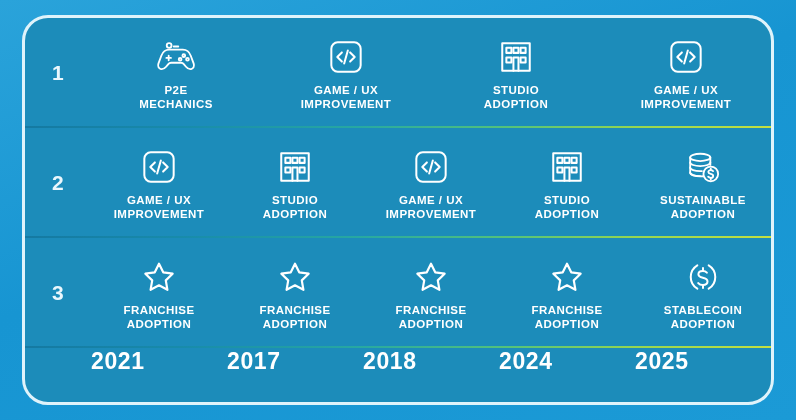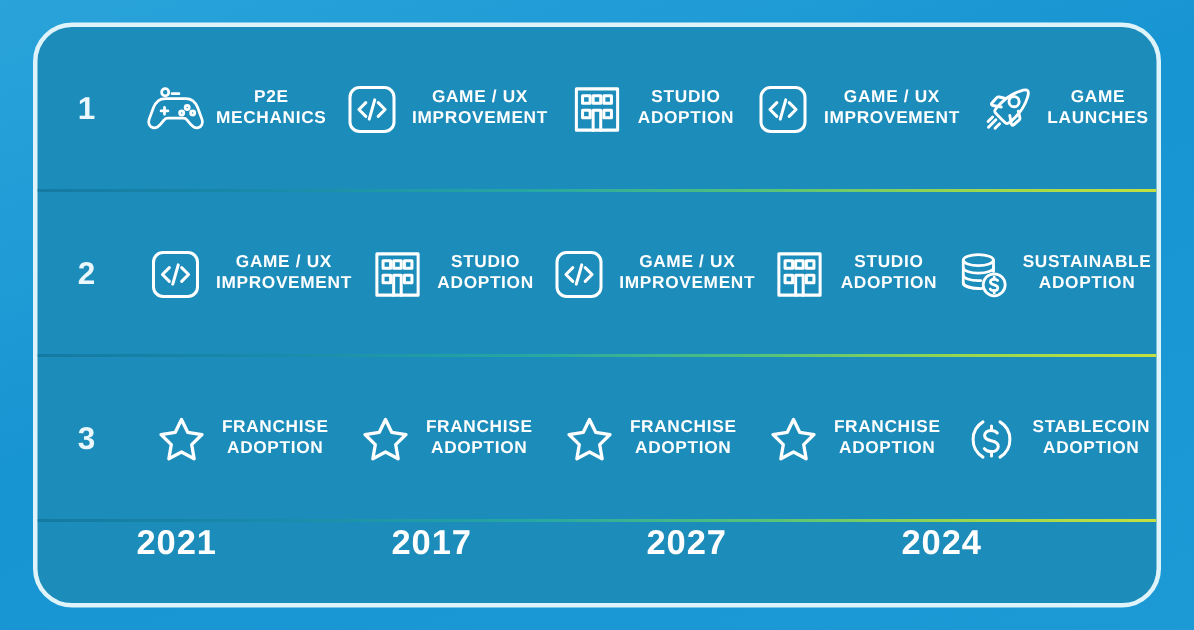--- a/index.html
+++ b/index.html
@@ -80,21 +80,21 @@
 
   .cells {
     flex: 1 1 auto;
     display: flex;
     height: 100%;
   }
 
   .cell {
     flex: 1 1 0;
     display: flex;
-    flex-direction: row;
+    flex-direction: column;
     align-items: center;
     justify-content: center;
     gap: 5px;
     padding: 0 4px;
     box-sizing: border-box;
   }
 
   .icon {
     width: 44px;
     height: 44px;
@@ -184,33 +184,20 @@
                 <rect x="8" y="8" width="32" height="32" rx="7"></rect>
                 <path d="M19.5 19l-5 5 5 5"></path>
                 <path d="M28.5 19l5 5-5 5"></path>
                 <path d="M26 17l-4 14"></path>
               </svg>
             </span>
             <div class="cell-label">GAME / UX
 IMPROVEMENT</div>
           </div>
 
-          <div class="cell">
-            <span class="icon">
-              <svg viewBox="0 0 48 48" fill="none" stroke="#ffffff" stroke-width="2.1" stroke-linecap="round" stroke-linejoin="round">
-                <path d="M20.6 31.2l-4.4-4.4c-1.2-1.2-1-2 .3-3.6 4.2-5.2 10-10.1 17.5-12.6 2.7-.9 4.4-1.3 5.4-.3s.6 2.7-.3 5.4c-2.5 7.5-7.4 13.3-12.6 17.5-1.6 1.3-2.4 1.5-3.6.3z"></path>
-                <circle cx="29.5" cy="18.3" r="3.7"></circle>
-                <path d="M20.2 22.2l-6.1-1.1c-1-.2-1.4-1-.8-1.7l3.5-3.9c.5-.6 1.2-.8 2-.6l4.5 1.1"></path>
-                <path d="M26.4 28.3l1.1 6.1c.2 1 1 1.4 1.7.8l3.9-3.5c.6-.5.8-1.2.6-2l-1.1-4.5"></path>
-                <path d="M16.3 31.5l-5.4 5.4M13.9 29.4l-3.3 3.3M19 34.3l-3.3 3.3"></path>
-              </svg>
-            </span>
-            <div class="cell-label">GAME
-LAUNCHES</div>
-          </div>
         </div>
         <div class="divider"></div>
       </div>
 
       <div class="row row-2">
         <div class="rownum">2</div>
         <div class="cells">
           <div class="cell">
             <span class="icon">
               <svg viewBox="0 0 48 48" fill="none" stroke="#ffffff" stroke-width="2.2" stroke-linecap="round" stroke-linejoin="round">
@@ -347,20 +334,21 @@
           </div>
         </div>
         <div class="divider"></div>
       </div>
 
       <div class="row row-years">
         <div class="years-spacer"></div>
         <div class="cells">
           <div class="year">2021</div>
           <div class="year">2017</div>
-          <div class="year">2027</div>
+          <div class="year">2018</div>
           <div class="year">2024</div>
+          <div class="year">2025</div>
         </div>
       </div>
 
     </div>
   </div>
 </div>
 
 </body></html>

